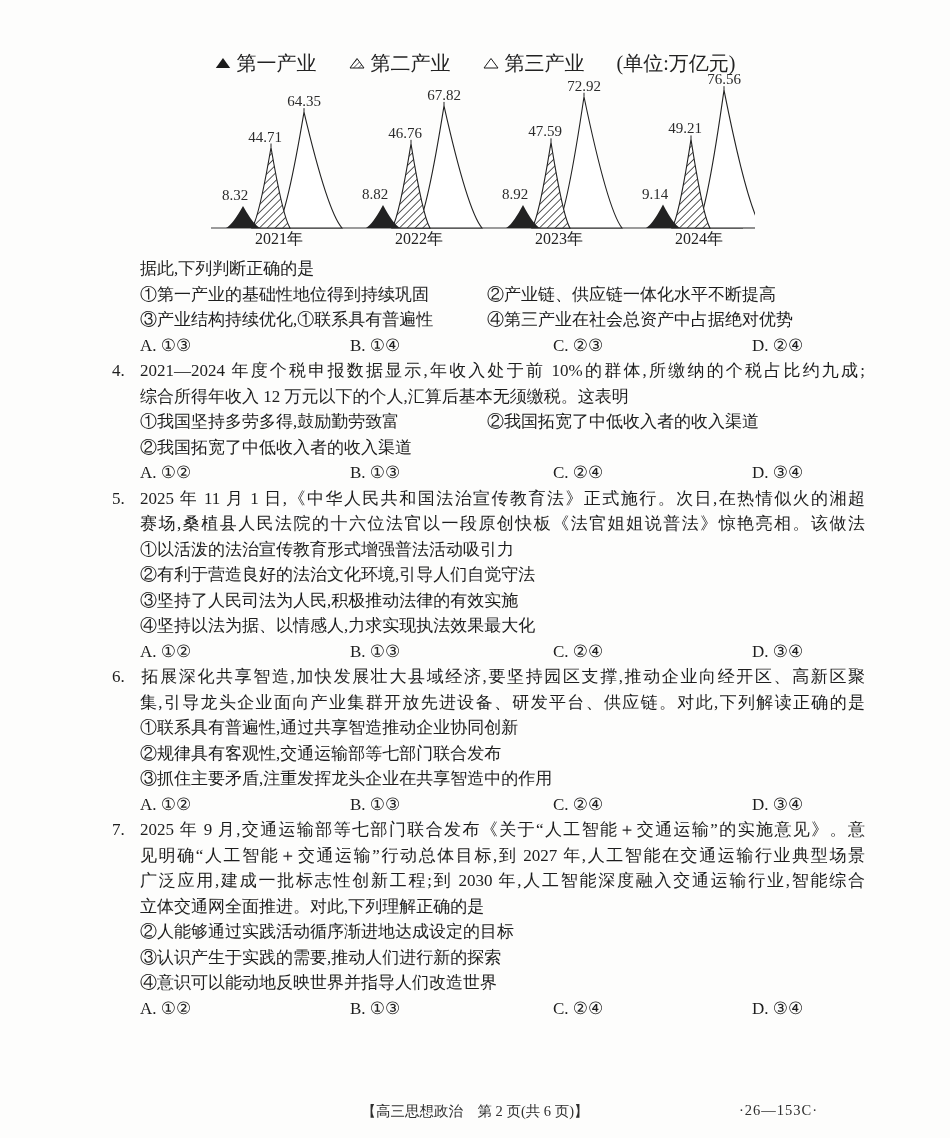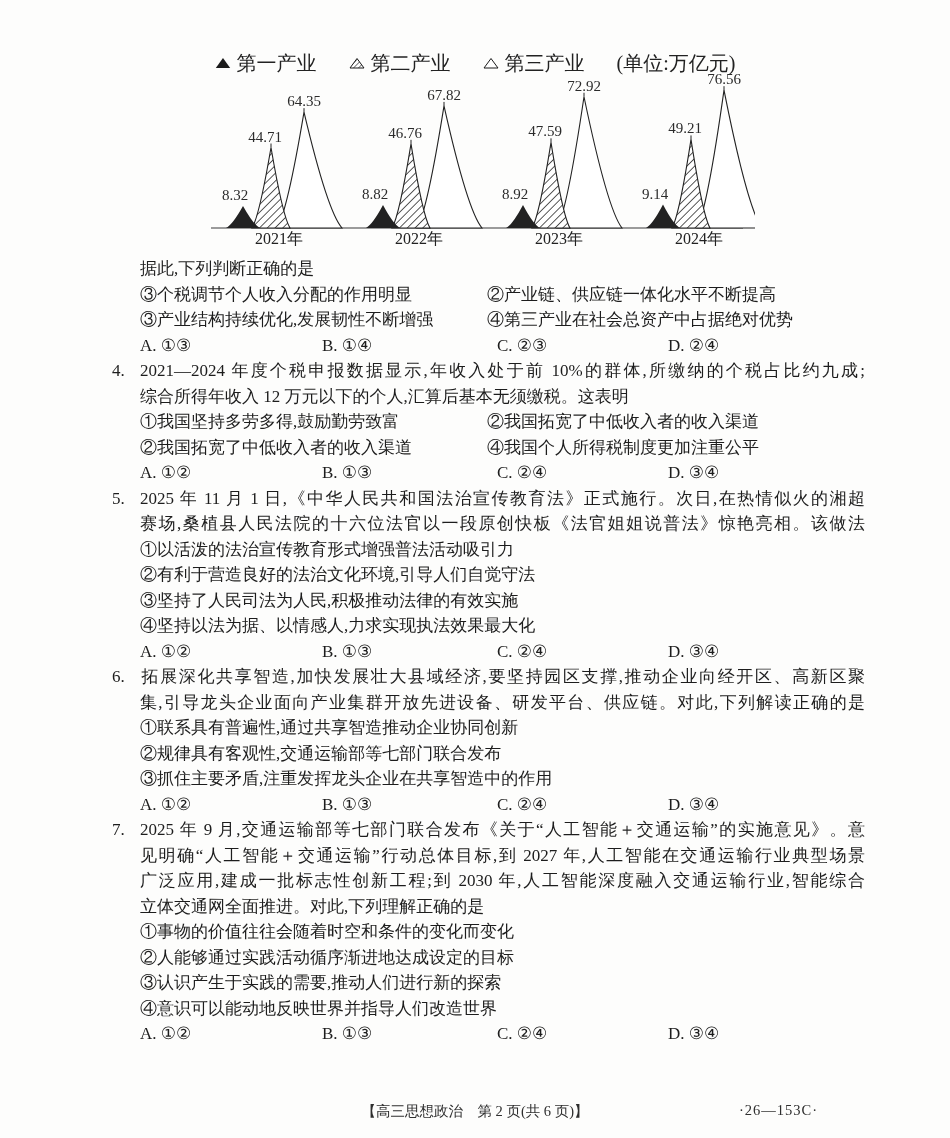--- a/index.html
+++ b/index.html
@@ -5,21 +5,21 @@
   * { margin:0; padding:0; box-sizing:border-box; }
   html,body { width:950px; height:1138px; background:#fdfdfc; overflow:hidden; }
   body { position:relative; font-family:"Liberation Serif","DejaVu Serif",serif; color:#1d1d1d; }
   .content { position:absolute; left:112px; top:46px; width:753px; }
   .ln { font-size:17px; line-height:25.5px; height:25.5px; white-space:nowrap; }
   .wrapok { white-space:normal; }
   .fill { white-space:normal; text-align:justify; text-align-last:justify;font-family:Liberation Serif, serif; }
   .ind { padding-left:28px; }
   .qn { display:inline-block; width:28px; }
   .opt2 { display:grid; grid-template-columns:347px auto; padding-left:28px; }
-  .ans { display:grid; grid-template-columns:182px 175px 171px auto; padding-left:28px; }
+  .ans { display:grid; grid-template-columns:182px 175px 171px auto; padding-left:28px;gap:28px; }
   .chart-fig { margin:6px 0 6px 83px; width:560px; height:198px; }
   .legend { height:22px; display:flex; justify-content:center; align-items:center; gap:32px; font-size:20px; color:#222; }
   .leg-item { display:inline-flex; align-items:center; gap:6px; }
   .leg-icon { display:block; }
   svg.peaks text { font-family:"Liberation Serif","DejaVu Serif",serif; font-size:15px; fill:#2b2b2b; }
   svg.peaks text.year { font-size:16px; fill:#222; }
   .footer { position:absolute; top:1102px; left:0; width:950px; font-size:14.5px; color:#2e2e2e; }
   .f-center { position:absolute; left:50%; transform:translateX(-50%); white-space:nowrap; }
   .f-code { position:absolute; right:132px; letter-spacing:1px; white-space:nowrap;text-align:right; }
 </style>
@@ -100,45 +100,44 @@
           <line x1="496" y1="65.422" x2="496" y2="61.422" stroke="#222222" stroke-width="1"></line>
           <text x="490" y="59.422" text-anchor="middle">49.21</text>
           <line x1="529" y1="16.19199999999998" x2="529" y2="12.191999999999979" stroke="#222222" stroke-width="1"></line>
           <text x="529" y="10.191999999999979" text-anchor="middle">76.56</text>
           <text x="504" y="170" text-anchor="middle" class="year">2024年</text>
         </svg>
     </figure>
 
     <div class="ln ind">据此,下列判断正确的是</div>
     <div class="ln opt2">
-      <span>③个税调节个人收入分配的作用明显</span>
+      <span>①第一产业的基础性地位得到持续巩固</span>
       <span>②产业链、供应链一体化水平不断提高</span>
     </div>
     <div class="ln opt2">
-      <span>③产业结构持续优化,发展韧性不断增强</span>
+      <span>③产业结构持续优化,①联系具有普遍性</span>
       <span>④第三产业在社会总资产中占据绝对优势</span>
     </div>
     <div class="ln ans">
       <span>A. ①③</span>
       <span>B. ①④</span>
       <span>C. ②③</span>
       <span>D. ②④</span>
     </div>
   </section>
 
   <section>
     <div class="ln fill"><span class="qn">4.</span><span>2021—2024 年度个税申报数据显示,年收入处于前 10%的群体,所缴纳的个税占比约九成;</span></div>
     <div class="ln ind wrapok">综合所得年收入 12 万元以下的个人,汇算后基本无须缴税。这表明</div>
     <div class="ln opt2">
       <span>①我国坚持多劳多得,鼓励勤劳致富</span>
       <span>②我国拓宽了中低收入者的收入渠道</span>
     </div>
     <div class="ln opt2">
       <span>②我国拓宽了中低收入者的收入渠道</span>
-      <span>④我国个人所得税制度更加注重公平</span>
     </div>
     <div class="ln ans">
       <span>A. ①②</span>
       <span>B. ①③</span>
       <span>C. ②④</span>
       <span>D. ③④</span>
     </div>
   </section>
 
   <section>
@@ -168,21 +167,20 @@
       <span>C. ②④</span>
       <span>D. ③④</span>
     </div>
   </section>
 
   <section>
     <div class="ln fill"><span class="qn">7.</span><span>2025 年 9 月,交通运输部等七部门联合发布《关于“人工智能＋交通运输”的实施意见》。意</span></div>
     <div class="ln ind fill">见明确“人工智能＋交通运输”行动总体目标,到 2027 年,人工智能在交通运输行业典型场景</div>
     <div class="ln ind fill">广泛应用,建成一批标志性创新工程;到 2030 年,人工智能深度融入交通运输行业,智能综合</div>
     <div class="ln ind wrapok">立体交通网全面推进。对此,下列理解正确的是</div>
-    <div class="ln ind">①事物的价值往往会随着时空和条件的变化而变化</div>
     <div class="ln ind">②人能够通过实践活动循序渐进地达成设定的目标</div>
     <div class="ln ind">③认识产生于实践的需要,推动人们进行新的探索</div>
     <div class="ln ind">④意识可以能动地反映世界并指导人们改造世界</div>
     <div class="ln ans">
       <span>A. ①②</span>
       <span>B. ①③</span>
       <span>C. ②④</span>
       <span>D. ③④</span>
     </div>
   </section>

